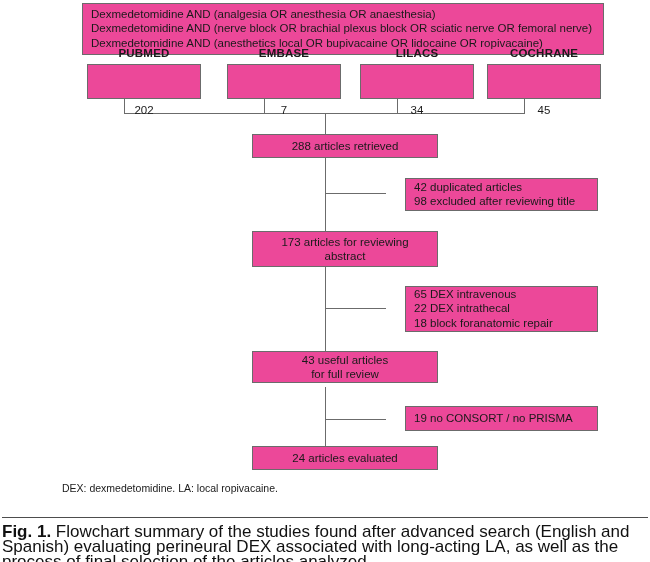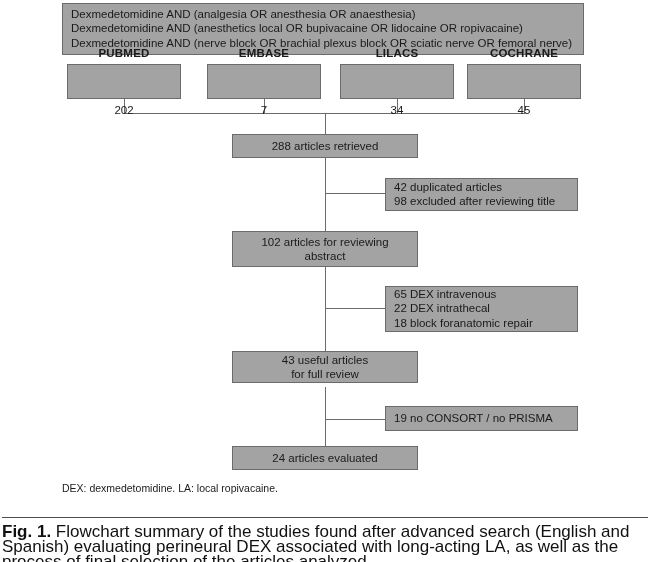--- a/index.html
+++ b/index.html
@@ -21,25 +21,26 @@
     position: absolute;
     left: 0; top: 0;
     width: 650px;
     height: 505px;
   }
 
   .box {
     position: absolute;
     box-sizing: border-box;
     border: 1px solid #6b6b6b;
-    background: #a3a3a3;
+    background: #ec4899;
     display: flex;
     flex-direction: column;
     justify-content: center;
     z-index: 2;
+    margin-left: 20px;
   }
   .box .line {
     font-size: 11.5px;
     line-height: 14.5px;
     white-space: pre;
   }
 
   
   .box.query {
     padding: 5px 8px 6px 8px;
@@ -122,22 +123,22 @@
   }
   #caption-text .cap-label { font-weight: bold; }
 </style>
 </head>
 <body>
 
 <div id="figure">
 
   <div class="box query" style="left:62px; top:3px; width:522px; height:52px;">
     <div class="line">Dexmedetomidine AND (analgesia OR anesthesia OR anaesthesia)</div>
+    <div class="line">Dexmedetomidine AND (nerve block OR brachial plexus block OR sciatic nerve OR femoral nerve)</div>
     <div class="line">Dexmedetomidine AND (anesthetics local OR bupivacaine OR lidocaine OR ropivacaine)</div>
-    <div class="line">Dexmedetomidine AND (nerve block OR brachial plexus block OR sciatic nerve OR femoral nerve)</div>
   </div>
 
   <div class="box db" style="left:67px; top:64px; width:114px; height:35px;">
     <div class="line name">PUBMED</div>
     <div class="line count">202</div>
   </div>
 
   <div class="box db" style="left:207px; top:64px; width:114px; height:35px;">
     <div class="line name">EMBASE</div>
     <div class="line count">7</div>
@@ -169,21 +170,21 @@
   <div class="conn v" style="left:325px; top:158px; height:73px;"></div>
 
   <div class="conn h" style="left:325px; top:193px; width:61px;"></div>
 
   <div class="box side" style="left:385px; top:178px; width:193px; height:33px;">
     <div class="line">42 duplicated articles</div>
     <div class="line">98 excluded after reviewing title</div>
   </div>
 
   <div class="box main" style="left:232px; top:231px; width:186px; height:36px;">
-    <div class="line">102 articles for reviewing</div>
+    <div class="line">173 articles for reviewing</div>
     <div class="line">abstract</div>
   </div>
 
   <div class="conn v" style="left:325px; top:267px; height:84px;"></div>
 
   <div class="conn h" style="left:325px; top:308px; width:61px;"></div>
 
   <div class="box side" style="left:385px; top:286px; width:193px; height:46px;">
     <div class="line">65 DEX intravenous</div>
     <div class="line">22 DEX intrathecal</div>

